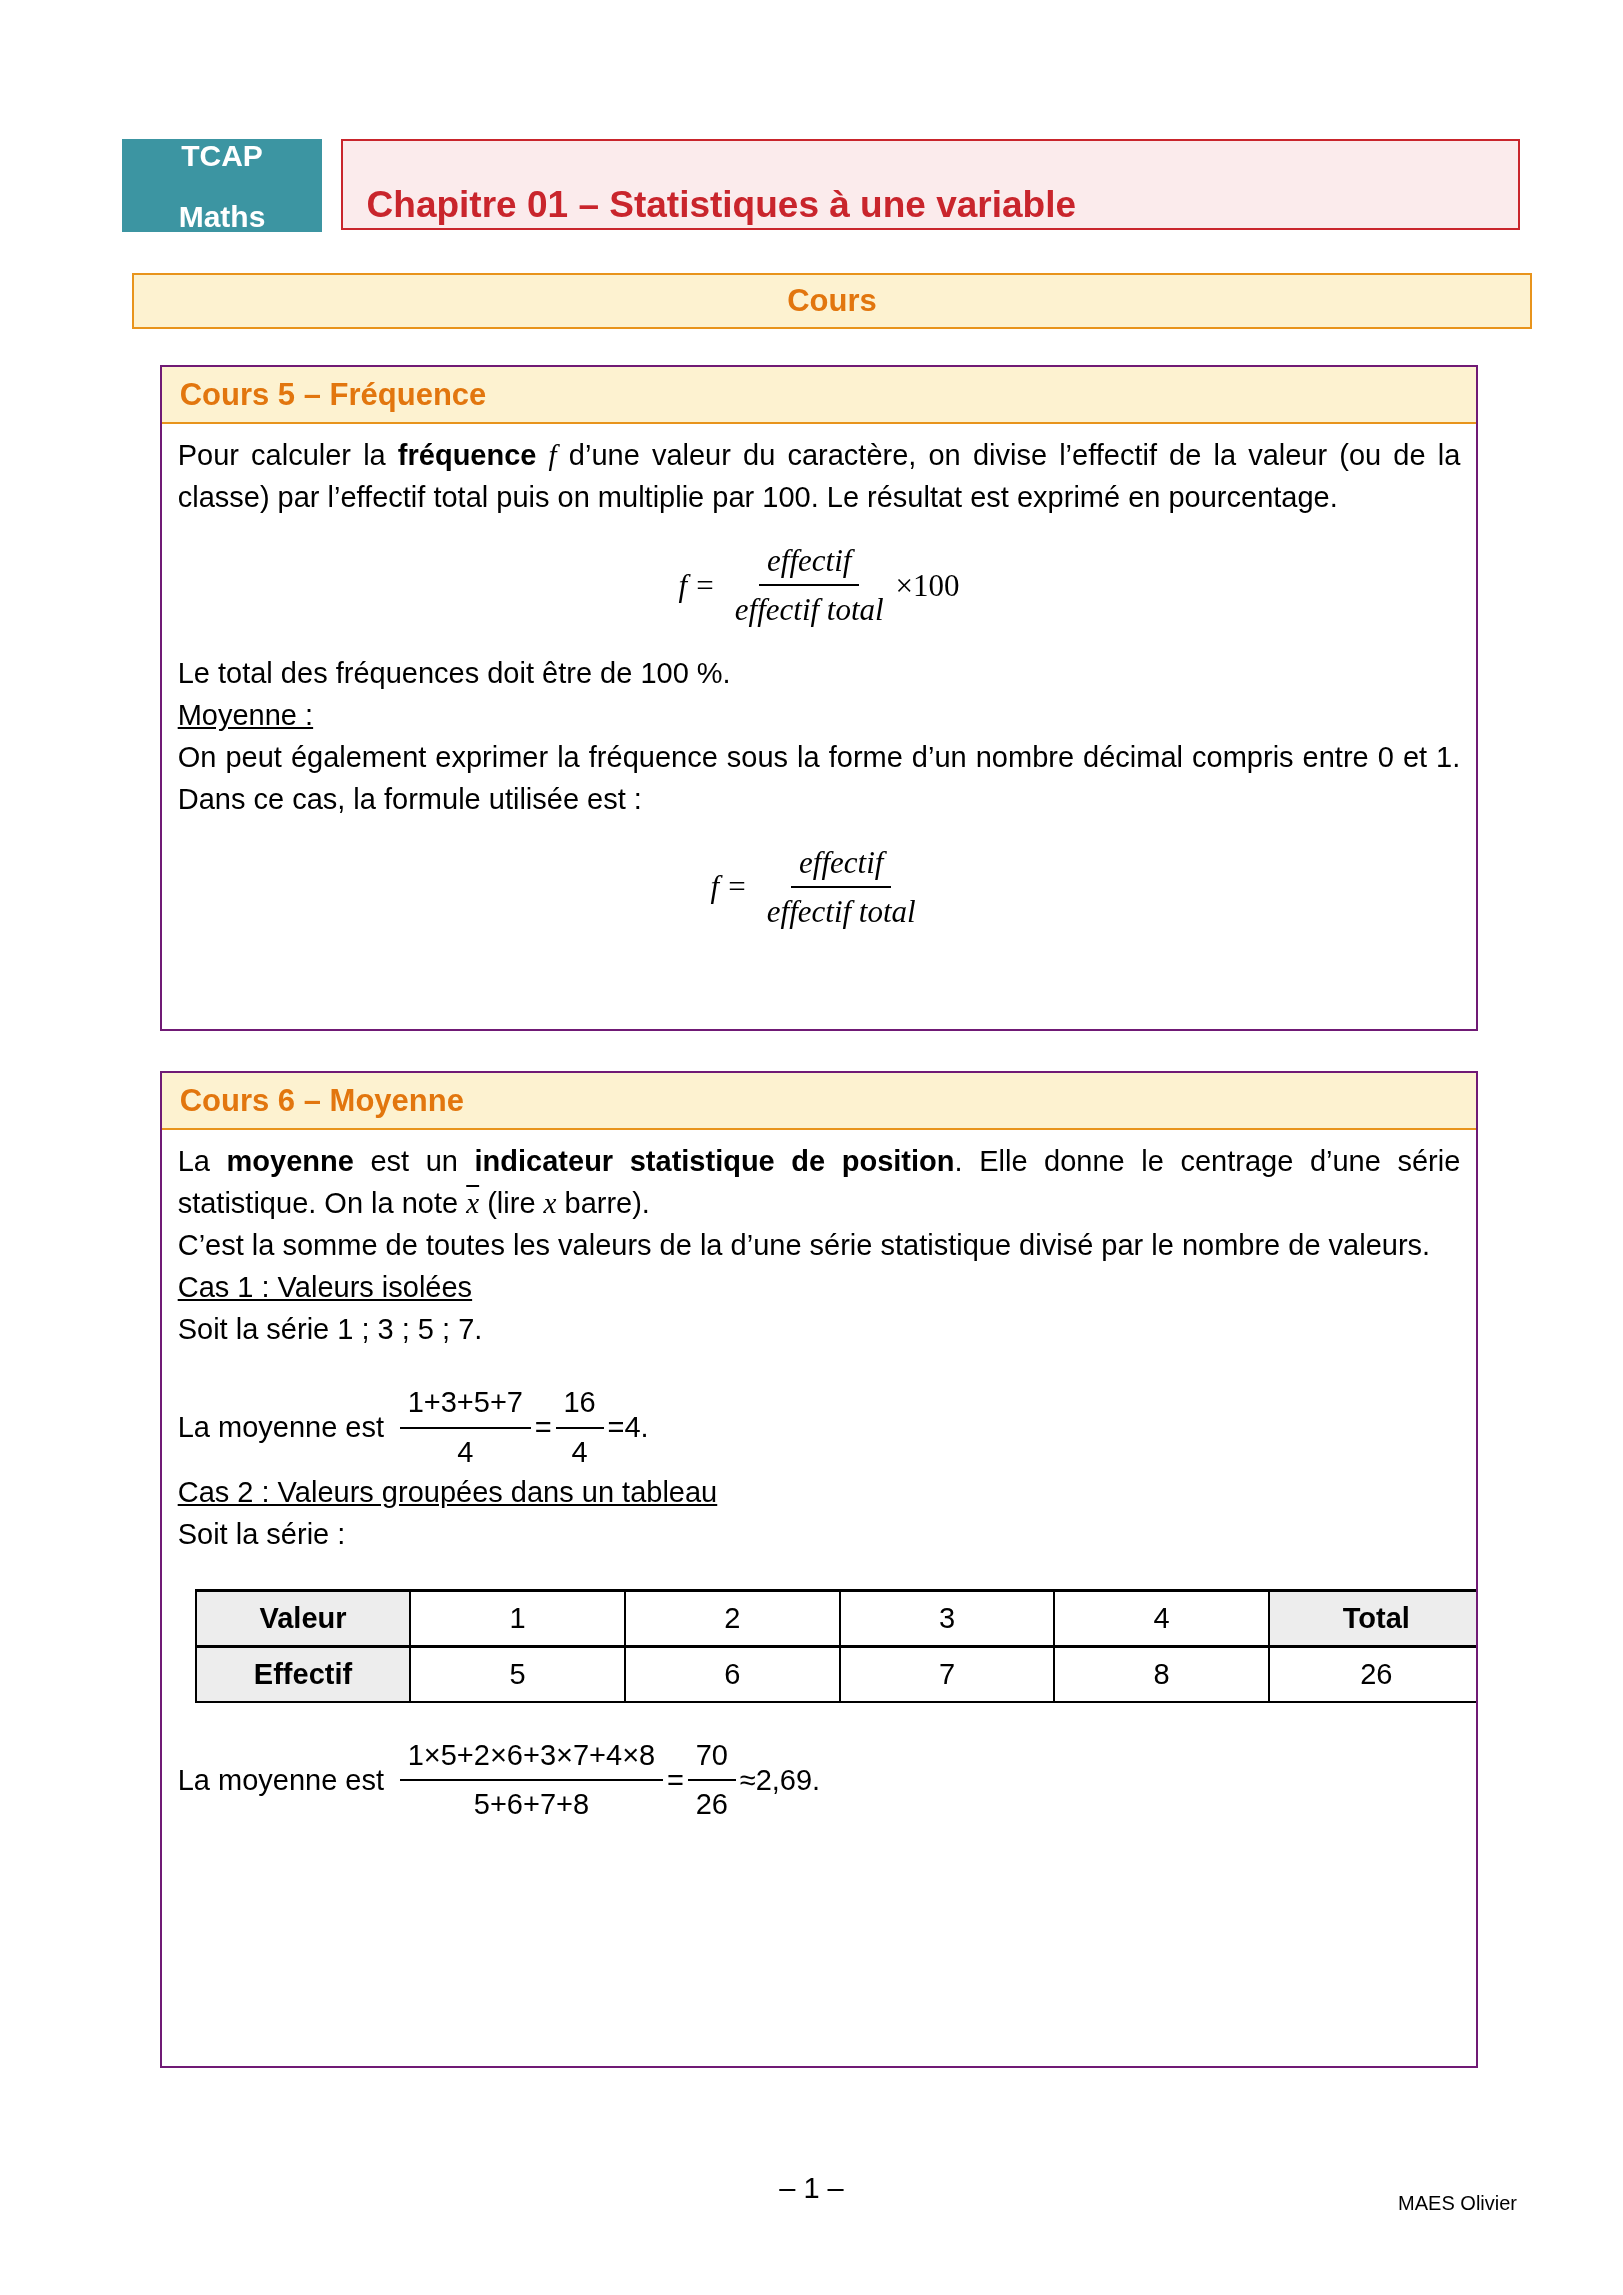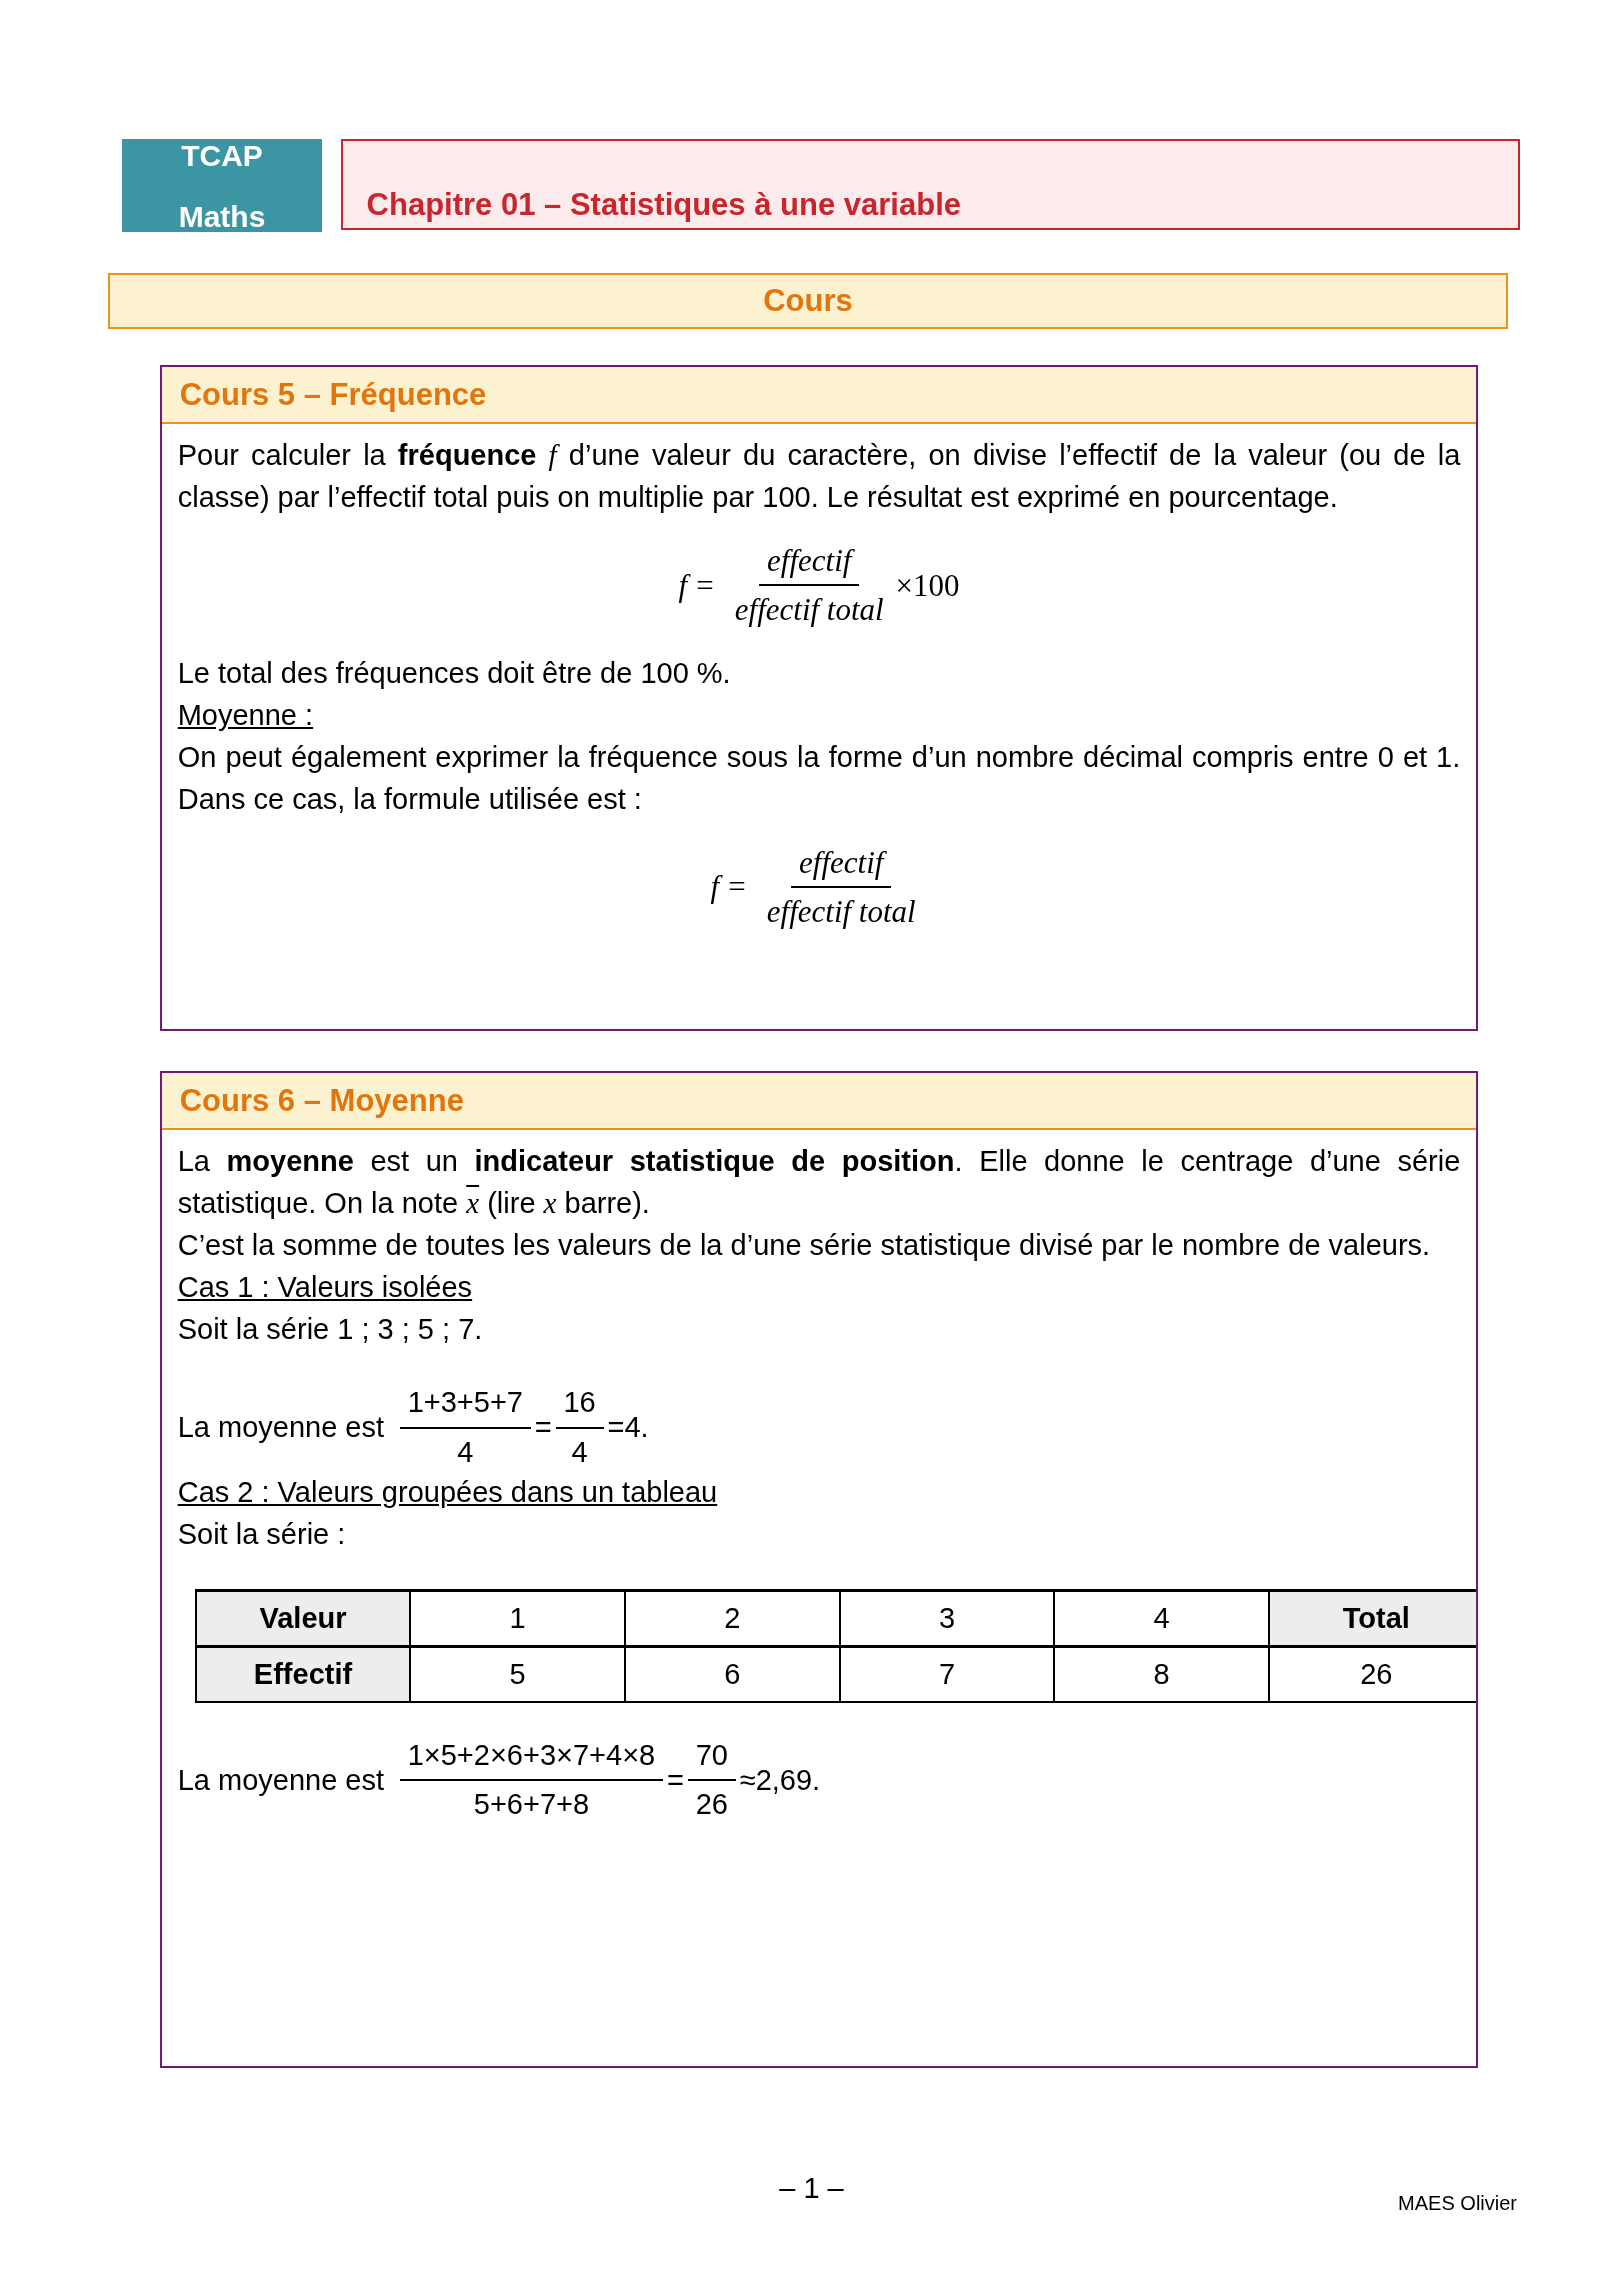--- a/index.html
+++ b/index.html
@@ -16,25 +16,25 @@
     background:#3C95A2;color:#fff;font-weight:bold;font-size:30px;line-height:41px;
     display:flex;flex-direction:column;align-items:center;justify-content:center;text-align:center;gap:20px;
   }
 
   
   .chapter-box{
     position:absolute;left:341px;top:139px;width:1179px;height:91px;box-sizing:border-box;
     background:#FBEBEC;border:2.6px solid #C9252C;
     display:flex;align-items:center;padding-left:23.6px;
   }
-  .chapter-box .title{color:#C9252C;font-weight:bold;font-size:31px;margin-top:40px;}
+  .chapter-box .title{color:#C9252C;font-weight:bold;font-size:37px;margin-top:40px;}
 
   
   .banner{
-    position:absolute;left:108px;top:273px;width:1400px;height:56px;box-sizing:border-box;
+    position:absolute;left:132px;top:273px;width:1400px;height:56px;box-sizing:border-box;
     background:#FDF2D0;border:2px solid #E8941C;
     display:flex;align-items:center;justify-content:center;
   }
   .banner .title{color:#E2760E;font-weight:bold;font-size:31px;}
 
   
   .cours-box{
     position:absolute;left:160px;width:1318px;box-sizing:border-box;
     background:#fff;border:2px solid #701a75;overflow:hidden;
   }

